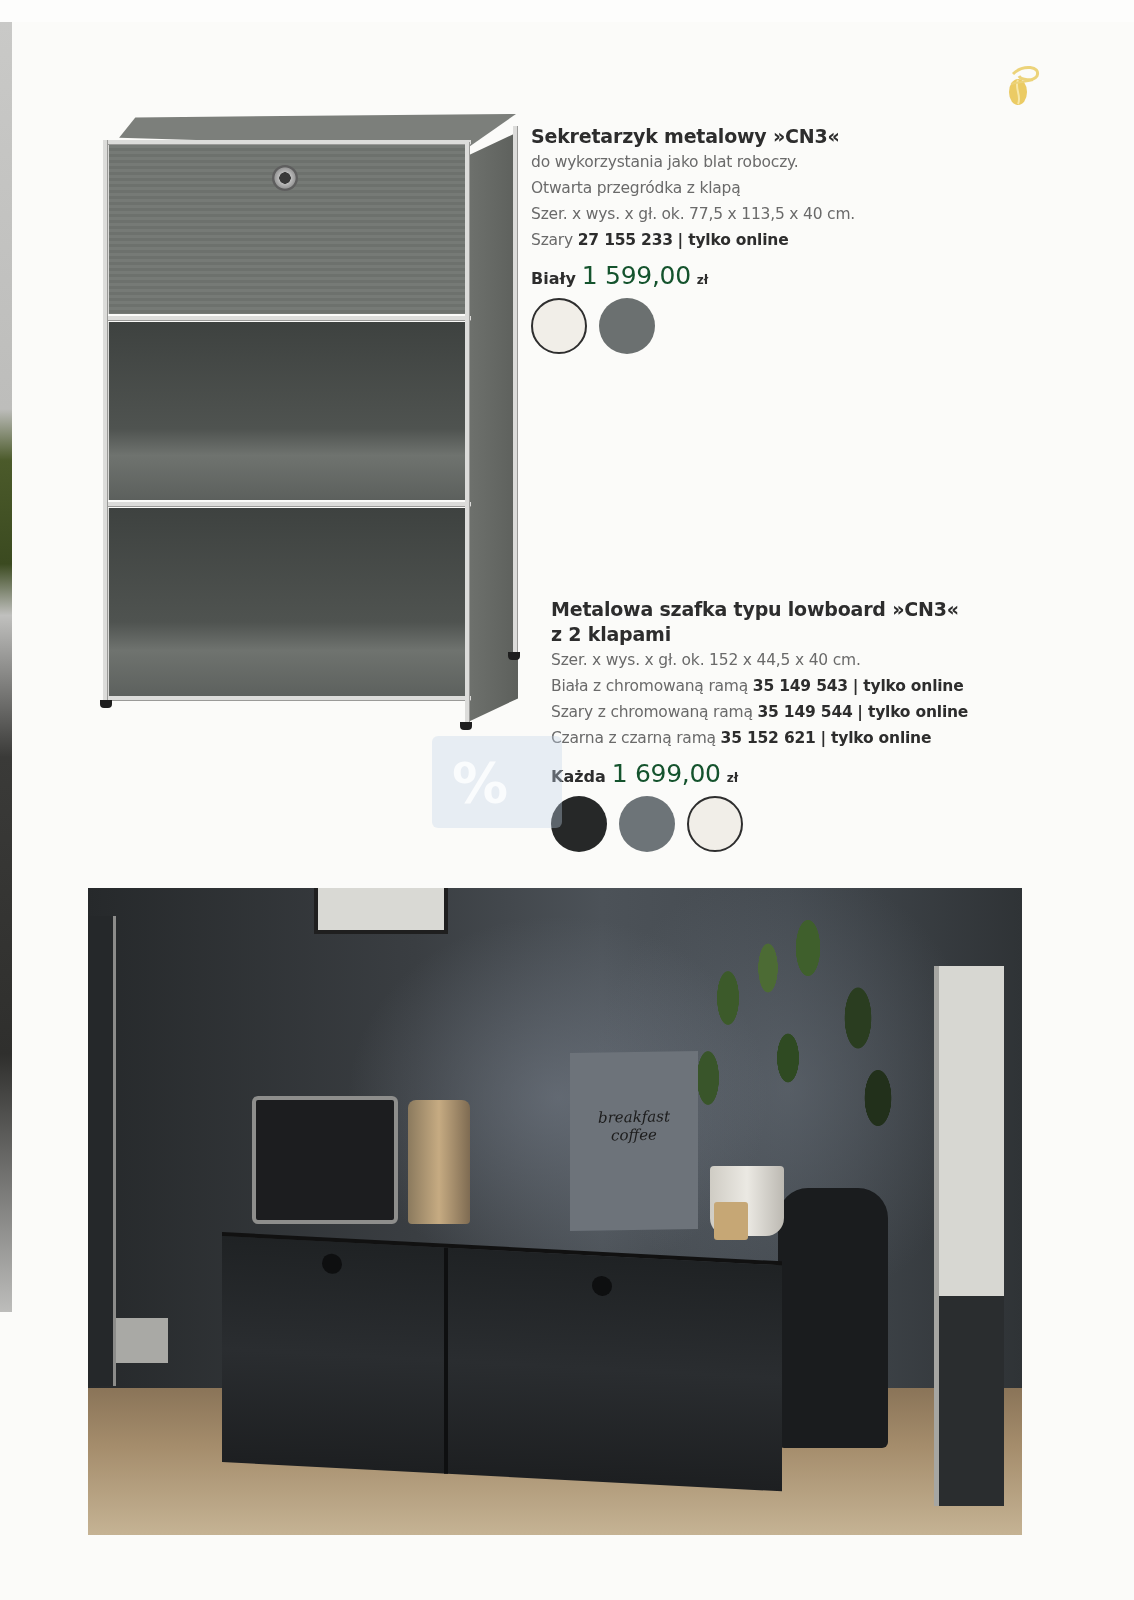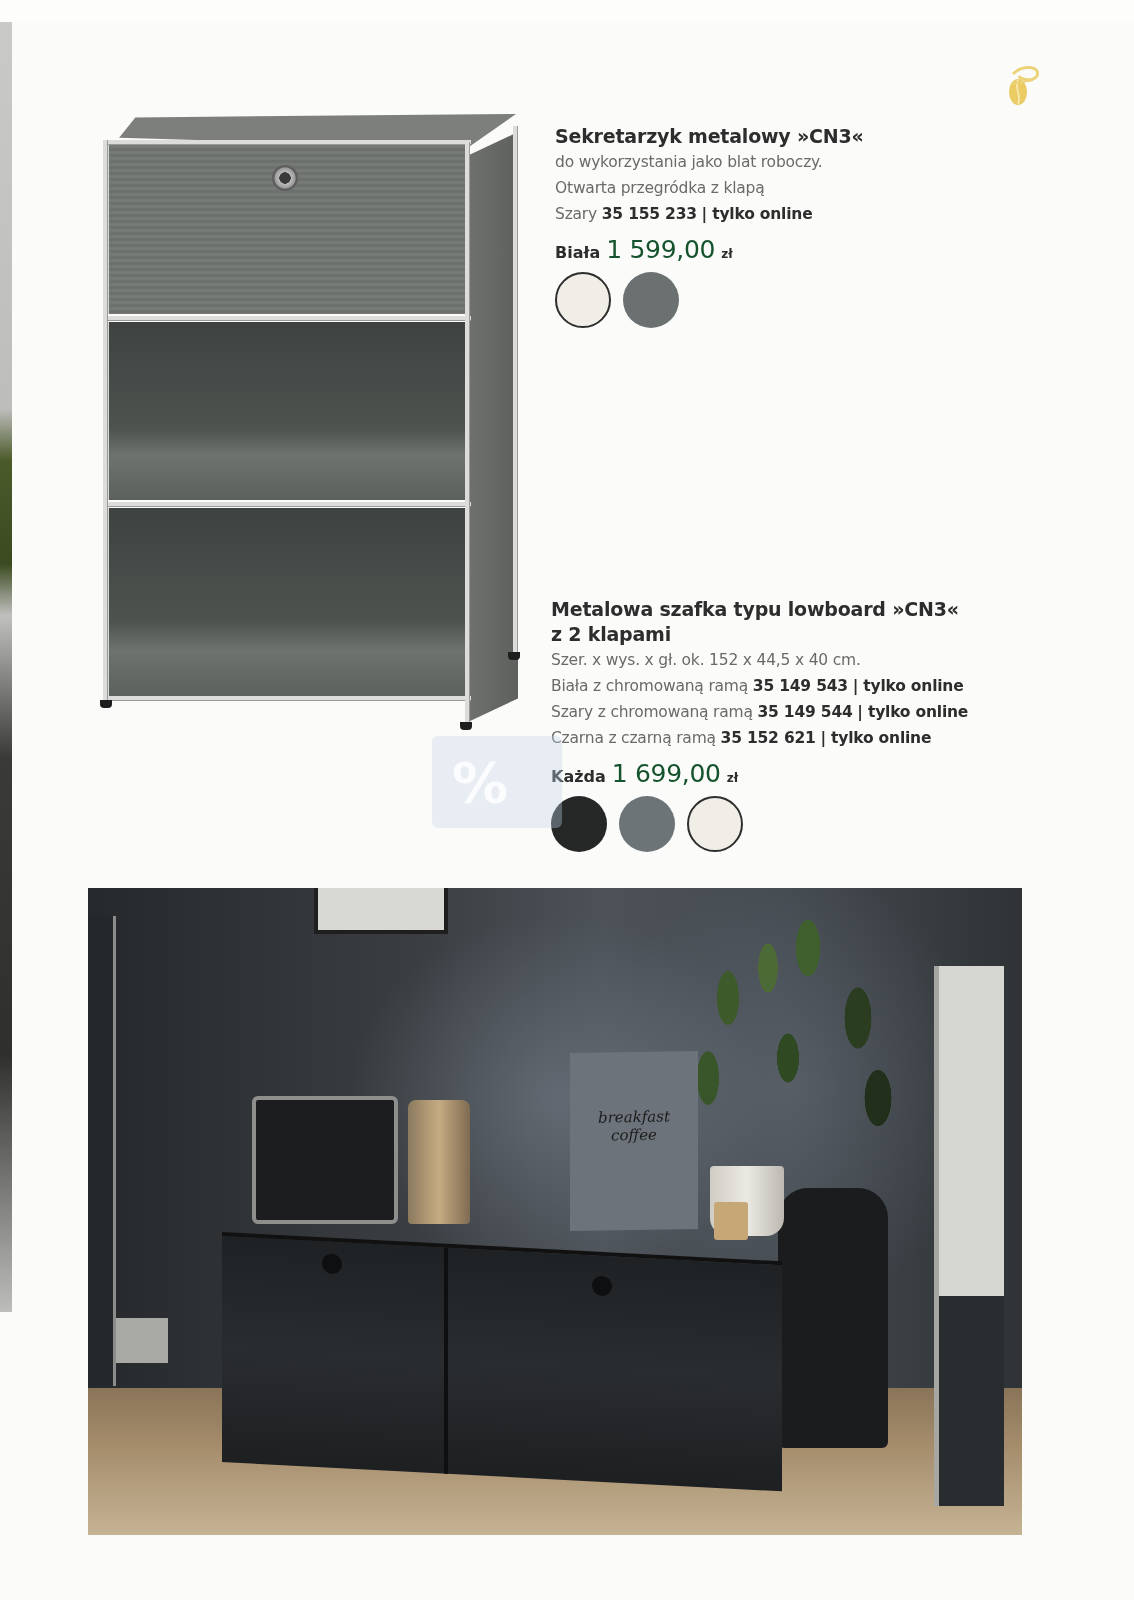--- a/index.html
+++ b/index.html
@@ -75,21 +75,21 @@
     }
     .prod .price-label { font-weight: bold; font-size: 16px; color: #2d2d2d; }
     .prod .price-value { font-size: 25px; color: #14532d; letter-spacing: -0.3px; }
     .prod .price-cur { font-weight: bold; font-size: 12px; color: #2d2d2d; }
     .swatches { display: flex; gap: 12px; margin-top: 8px; }
     .swatch {
       width: 56px; height: 56px; border-radius: 50%; cursor: pointer;
     }
     .swatch.light { border: 2px solid #2e2e2e; }
 
-    #p1 { left: 555px; top: 124px; }
+    #p1 { left: 531px; top: 124px; }
     #p2 { left: 551px; top: 597px; }
 
     
     .watermark {
       position: absolute; left: 432px; top: 736px; width: 130px; height: 92px;
       background: rgba(196, 212, 232, 0.35); border-radius: 6px;
       display: flex; align-items: center; justify-content: flex-start; padding-left: 20px;
       font-size: 56px; color: rgba(255,255,255,0.8); font-weight: bold;
       pointer-events: none;
     }
@@ -212,27 +212,28 @@
   <div class="post" style="left:410px; top:14px; height:530px;"></div>
   <div class="foot" style="left:-3px; top:588px;"></div>
   <div class="foot" style="left:357px; top:610px;"></div>
   <div class="foot" style="left:405px; top:540px;"></div>
 </div>
 
 <div class="prod" id="p1">
   <div class="title">Sekretarzyk metalowy »CN3«</div>
   <div class="line">do wykorzystania jako blat roboczy.</div>
   <div class="line">Otwarta przegródka z klapą</div>
+  <div class="line">Szer. x wys. x gł. ok. 77,5 x 113,5 x 40 cm.</div>
   <div class="line">
     <span>Szary</span>
-    <b>35 155 233</b>
+    <b>27 155 233</b>
     <b>| tylko online</b>
   </div>
   <div class="price-row">
-    <span class="price-label">Biała</span>
+    <span class="price-label">Biały</span>
     <span class="price-value">1 599,00</span>
     <span class="price-cur">zł</span>
   </div>
   <div class="swatches">
     <div class="swatch light" style="background:#f1eee8;"></div>
     <div class="swatch" style="background:#6b7070;"></div>
   </div>
 </div>
 
 <div class="prod" id="p2">

